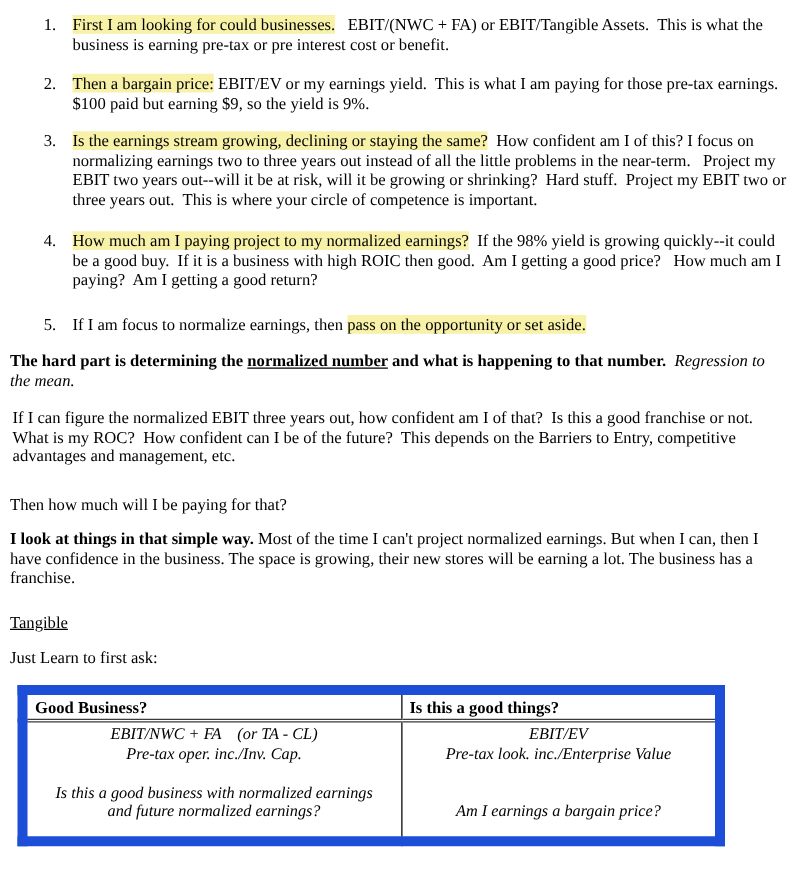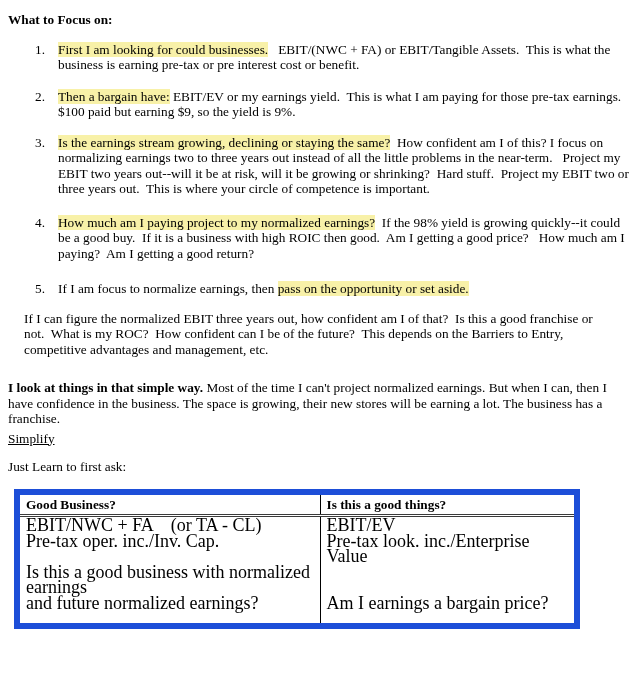--- a/index.html
+++ b/index.html
@@ -18,67 +18,68 @@
   .heading{margin:0 0 14px}
   .focus-list{list-style:none;margin:0 0 14px;padding:0}
   .focus-list li{position:relative;padding-left:50px;white-space:pre-wrap}
   .focus-list li .num{position:absolute;left:27px;top:0}
   .focus-list li:nth-child(1){margin-bottom:16px}
   .focus-list li:nth-child(2){margin-bottom:15px}
   .focus-list li:nth-child(3){margin-bottom:18px}
   .focus-list li:nth-child(4){margin-bottom:20px}
   .focus-list li:nth-child(5){margin-bottom:0}
   .hard-part{margin:0 0 14px}
-  .figure-ebit{margin:0 16px 23px}
+  .figure-ebit{margin:0 2px 23px}
   .paying{margin:0 0 12px}
-  .simple-way{margin:0 0 4px}
+  .simple-way{margin:0 0 20px}
   .simplify{margin:0 0 13px}
   .just-learn{margin:0 0 14px}
   .summary-table{
     border-collapse:collapse;table-layout:fixed;
     width:566px;margin-left:6px;
-    border:6px solid #1d4ed8;
+    border:8px solid #1d4ed8;
   }
   .summary-table col.col-left{width:303px}
   .summary-table th{
     border:1px solid #000;
     border-bottom:3px double #3a3a3a;
     text-align:left;font-weight:bold;
     padding:2px 6px;white-space:pre-wrap;
     font-size:13.3px;line-height:15.5px;
   }
   .summary-table td{
     border:1px solid #000;
-    vertical-align:top;text-align:left;
+    vertical-align:top;text-align:center;
     padding:1px 6px 12px;
-    font-size:18px;line-height:15.5px;
+    font-size:13px;line-height:15.5px;font-style:italic;
   }
   .cell-line{min-height:15.5px;white-space:pre-wrap}
 </style>
 </head>
 <body style="background: rgb(255, 255, 255); color: rgb(0, 0, 0);">
 
 <div class="doc">
-  <p class="heading"><span class="b">What to Focus on:</span></p>
 
   <ol class="focus-list">
       <li><span class="num">1.</span><span class="hl">First I am looking for could businesses.</span><span>   EBIT/(NWC + FA) or EBIT/Tangible Assets.  This is what the business is earning pre-tax or pre interest cost or benefit.</span></li>
-      <li><span class="num">2.</span><span class="hl">Then a bargain have:</span><span> EBIT/EV or my earnings yield.  This is what I am paying for those pre-tax earnings.    $100 paid but earning $9, so the yield is 9%.</span></li>
+      <li><span class="num">2.</span><span class="hl">Then a bargain price:</span><span> EBIT/EV or my earnings yield.  This is what I am paying for those pre-tax earnings.    $100 paid but earning $9, so the yield is 9%.</span></li>
       <li><span class="num">3.</span><span class="hl">Is the earnings stream growing, declining or staying the same?</span><span>  How confident am I of this? I focus on normalizing earnings two to three years out instead of all the little problems in the near-term.   Project my EBIT two years out--will it be at risk, will it be growing or shrinking?  Hard stuff.  Project my EBIT two or three years out.  This is where your circle of competence is important.</span></li>
       <li><span class="num">4.</span><span class="hl">How much am I paying project to my normalized earnings?</span><span>  If the 98% yield is growing quickly--it could be a good buy.  If it is a business with high ROIC then good.  Am I getting a good price?   How much am I paying?  Am I getting a good return?</span></li>
       <li><span class="num">5.</span><span>If I am focus to normalize earnings, then </span><span class="hl">pass on the opportunity or set aside.</span></li>
     </ol>
 
+  <p class="hard-part"><span class="b">The hard part is determining the </span><span class="b u">normalized number</span><span class="b"> and what is happening to that number.</span><span>  </span><span class="i">Regression to the mean.</span></p>
 
   <p class="figure-ebit"><span>If I can figure the normalized EBIT three years out, how confident am I of that?  Is this a good franchise or not.  What is my ROC?  How confident can I be of the future?  This depends on the Barriers to Entry, competitive advantages and management, etc.</span></p>
 
+  <p class="paying"><span>Then how much will I be paying for that?</span></p>
 
   <p class="simple-way"><span class="b">I look at things in that simple way.</span><span> Most of the time I can't project normalized earnings. But when I can, then I have confidence in the business. The space is growing, their new stores will be earning a lot. The business has a franchise.</span></p>
 
-  <p class="simplify"><span class="u">Simplify</span></p>
+  <p class="simplify"><span class="u">Tangible</span></p>
 
   <p class="just-learn"><span>Just Learn to first ask:</span></p>
 
   <table class="summary-table">
     <colgroup>
       <col class="col-left">
       <col class="col-right">
     </colgroup>
     <thead>
       <tr>

